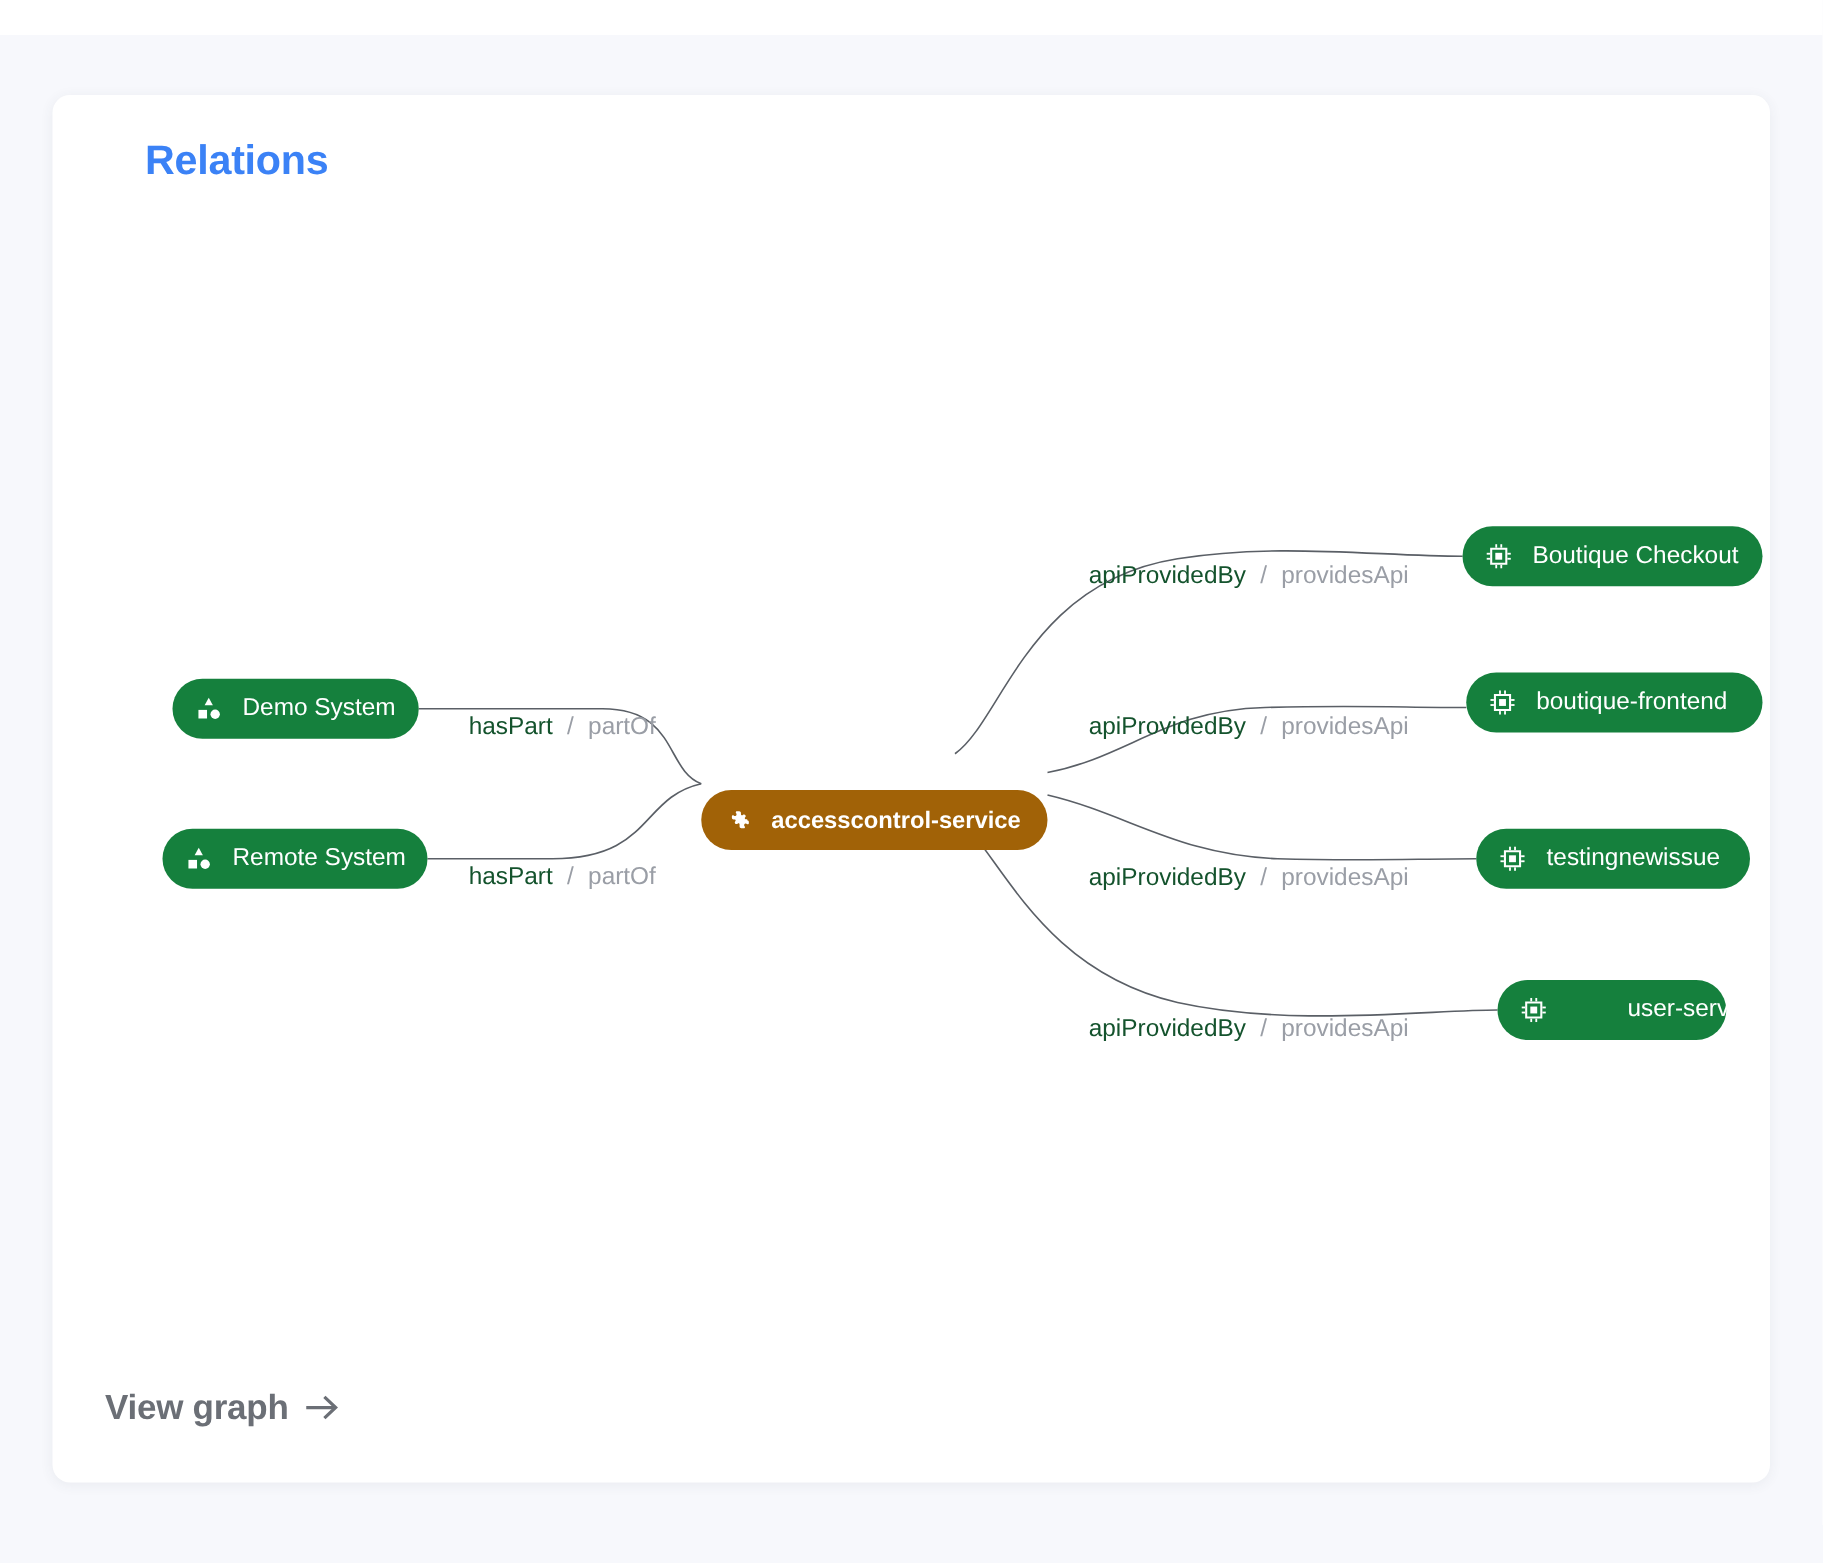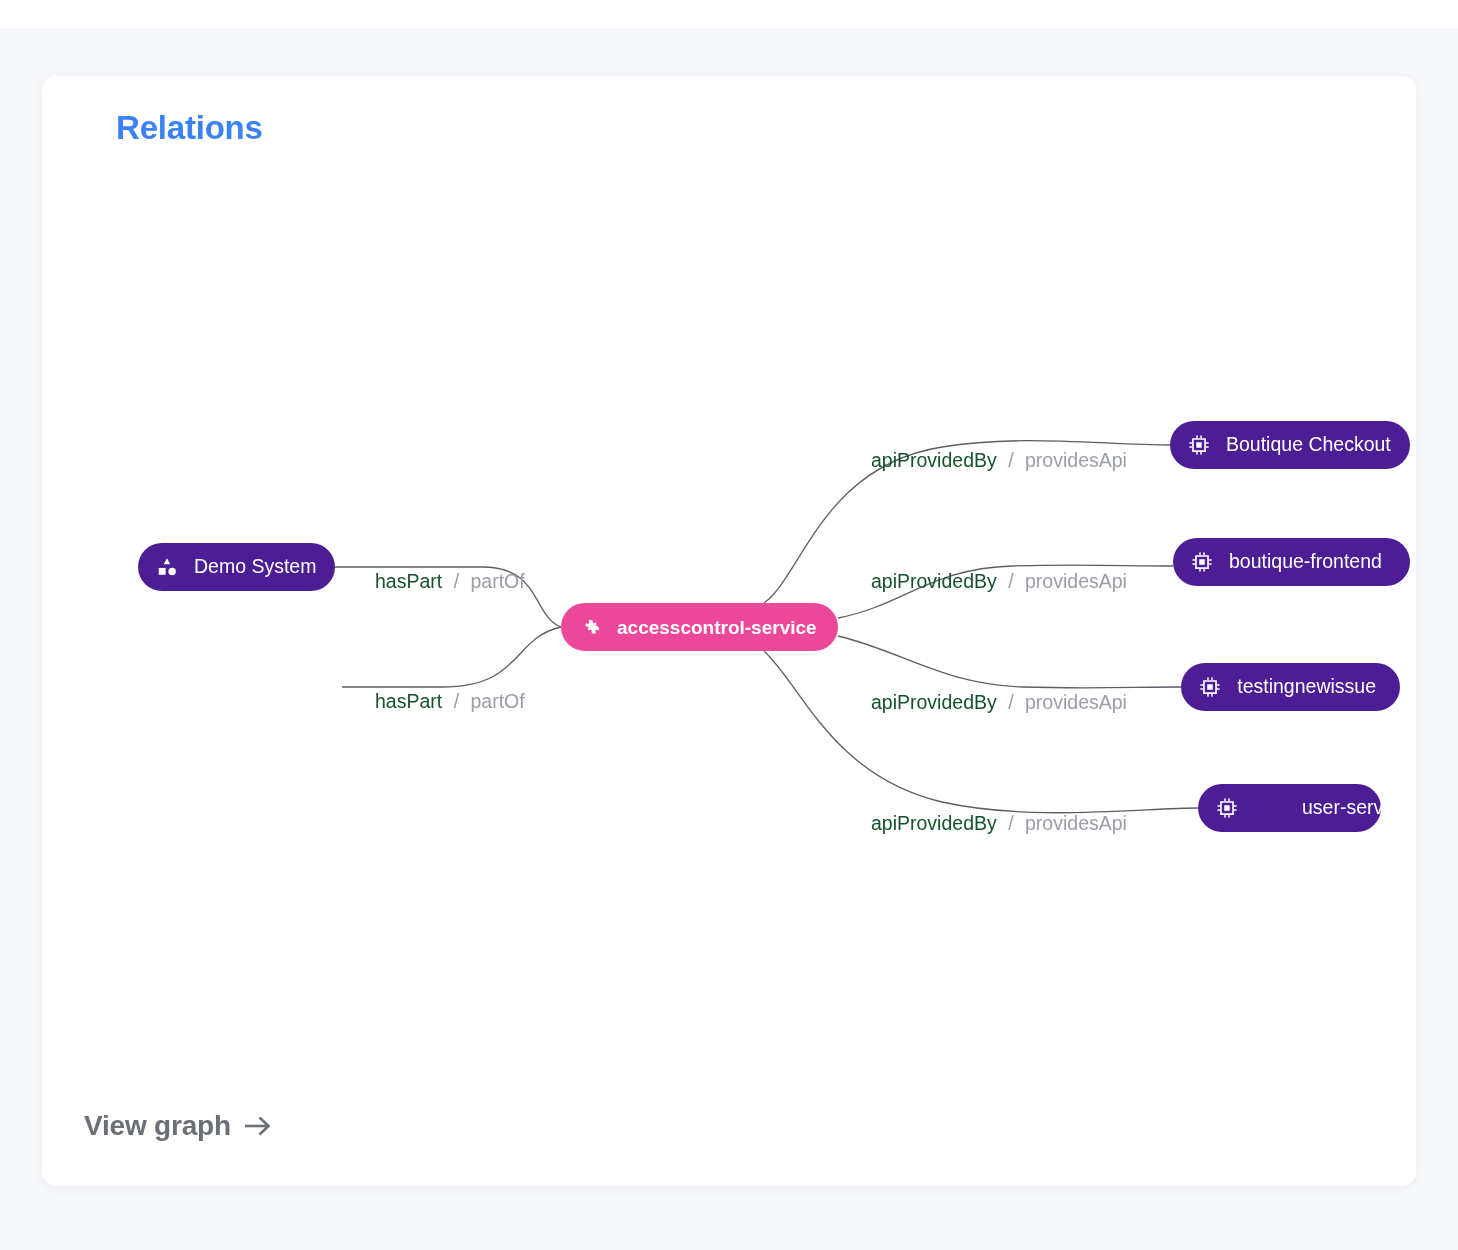--- a/index.html
+++ b/index.html
@@ -71,24 +71,25 @@
     position: absolute;
     display: flex;
     align-items: center;
     height: 48px;
     border-radius: 24px;
     padding: 0 24px 0 18px;
     box-sizing: border-box;
     white-space: nowrap;
   }
   .node.blue {
-    background: #4c1d95;
+    background: #15803d;
   }
   .node.orange {
-    background: #ec4899;
+    background: #a16207;
+    margin-top: 29px;
   }
   .node .node-icon {
     display: flex;
     align-items: center;
     justify-content: center;
     width: 22px;
     height: 22px;
     flex: 0 0 22px;
     margin-right: 16px;
   }
@@ -164,20 +165,30 @@
         <span class="node-icon">
           <svg width="22" height="22" viewBox="0 0 24 24">
             <path d="M12 2.5 L15.6 9 L8.4 9 Z" fill="#ffffff"></path>
             <rect x="3" y="13" width="7.5" height="7.5" fill="#ffffff"></rect>
             <circle cx="17.6" cy="16.8" r="4.1" fill="#ffffff"></circle>
           </svg>
         </span>
         <span class="node-label">Demo System</span>
       </div>
 
+      <div class="node blue" style="left:88px; top:587px; width:212px;">
+        <span class="node-icon">
+          <svg width="22" height="22" viewBox="0 0 24 24">
+            <path d="M12 2.5 L15.6 9 L8.4 9 Z" fill="#ffffff"></path>
+            <rect x="3" y="13" width="7.5" height="7.5" fill="#ffffff"></rect>
+            <circle cx="17.6" cy="16.8" r="4.1" fill="#ffffff"></circle>
+          </svg>
+        </span>
+        <span class="node-label">Remote System</span>
+      </div>
 
       <div class="node orange" style="left:519px; top:527px; width:277px;">
         <span class="node-icon">
           <svg width="22" height="22" viewBox="0 0 24 24">
             <path fill="#ffffff" d="M20.5 11.3h-1.2c-.5 0-.9-.4-.9-.9 0-.3.1-.5.3-.7.5-.5.6-1.3.2-1.9-.5-.7-1.6-.8-2.2-.2-.2.2-.5.3-.8.3-.5 0-.9-.4-.9-.9V5.9c0-.8-.7-1.5-1.5-1.5h-2.1c-.5 0-.9.4-.9.9 0 .3.1.5.3.8.6.6.5 1.6-.2 2.2-.6.4-1.4.3-1.9-.2-.2-.2-.4-.3-.7-.3-.5 0-.9.4-.9.9v1.3c0 .8.7 1.5 1.5 1.5h.9c.5 0 .9.4.9.9 0 .3-.1.5-.3.7-.5.5-.6 1.3-.2 1.9.5.7 1.6.8 2.2.2.2-.2.5-.3.8-.3.5 0 .9.4.9.9v1.9c0 .8.7 1.5 1.5 1.5h2.3c.5 0 .9-.4.9-.9 0-.3-.1-.5-.3-.8-.6-.6-.5-1.6.2-2.2.6-.4 1.4-.3 1.9.2.2.2.4.3.7.3.5 0 .9-.4.9-.9v-1.1c0-.8-.6-1.5-1.4-1.5z"></path>
           </svg>
         </span>
         <span class="node-label">accesscontrol-service</span>
       </div>
 

